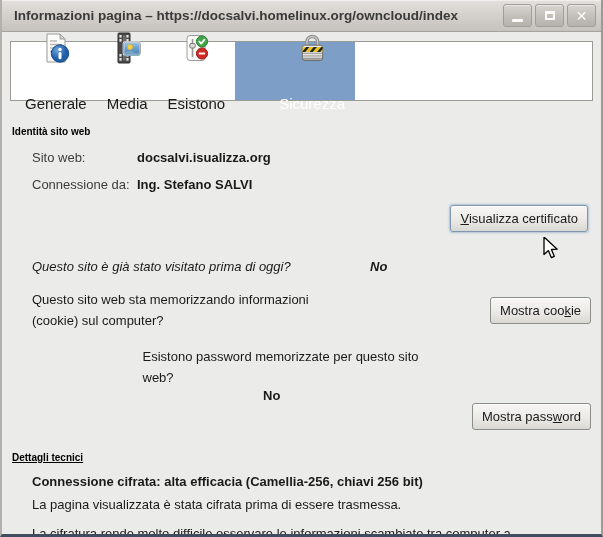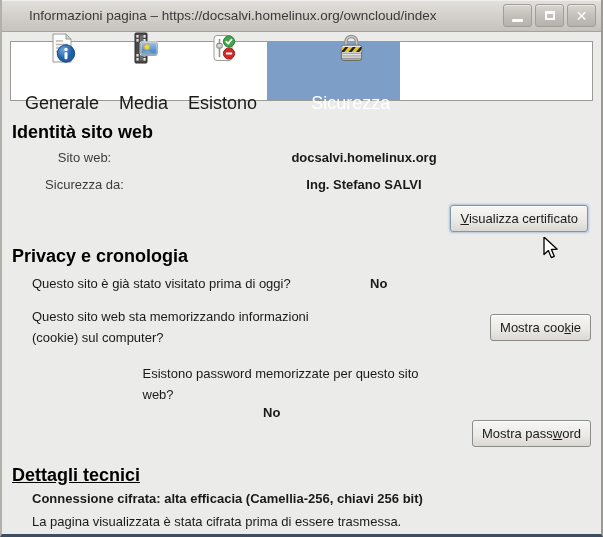--- a/index.html
+++ b/index.html
@@ -13,63 +13,63 @@
   }
   
   .titlebar{
     position:relative;height:32px;
     background:linear-gradient(#e3e1dd 0%,#d5d2cd 45%,#c6c3be 100%);
     border-bottom:1px solid #a5a29d;
     box-shadow:inset 0 1px 0 #efeeec;
   }
   .title{
     position:absolute;left:12px;right:116px;top:0;line-height:32px;
-    font-weight:normal;font-size:13.5px;color:#3a3a38;
-    white-space:nowrap;overflow:hidden;margin-left:15px;
+    font-weight:bold;font-size:13.5px;color:#3a3a38;
+    white-space:nowrap;overflow:hidden;
   }
   .win-buttons{position:absolute;right:5px;top:4px;display:flex;gap:3px;}
   .win-btn{
     width:29px;height:23px;border-radius:3px;border:1px solid #a09d98;
     background:linear-gradient(#d9d6d1 0%,#c4c1bc 50%,#b5b2ad 100%);
     box-shadow:inset 0 1px 0 #e9e7e4;
     display:flex;align-items:center;justify-content:center;cursor:default;
   }
   .glyph-min{width:11px;height:3px;background:#fcfcfc;margin-top:9px;border-radius:1px;}
   .glyph-max{width:10px;height:9px;border:2px solid #fcfcfc;border-top-width:3px;}
   .glyph-close{color:#fcfcfc;font-weight:bold;font-size:14px;line-height:1;}
   
   .toolbar{
     margin:9px 8px 0 8px;height:60px;background:#ffffff;
     border:1px solid #9c9a96;display:flex;align-items:stretch;padding:0 4px;
   }
   .tab{
     display:flex;flex-direction:column;align-items:center;justify-content:center;
     padding:3px 10px 2px;gap:1px;color:#1a1a1a;cursor:default;
   }
-  .tab .label{font-size:18px;line-height:15px;margin-top:31px;}
+  .tab .label{font-size:15px;line-height:15px;margin-top:31px;}
   .tab.selected{background:#7d9fc7;color:#ffffff;margin:0;padding-left:44px;}
   .tab svg{display:block;}
   
   .content{padding:23px 10px 0 10px;}
-  .section-title{font-weight:bold;font-size:18px;color:#000;line-height:16px;}
-  .id-row{display:flex;margin:9px 0 0 20px;line-height:17px;text-align:center;}
+  .section-title{font-weight:bold;font-size:10px;color:#000;line-height:16px;}
+  .id-row{display:flex;margin:9px 0 0 20px;line-height:17px;}
   .id-label{width:105px;color:#3c3c3c;flex:none;}
   .id-value{font-weight:bold;white-space:nowrap;overflow:hidden;flex:1;}
   .btn{
     border:1px solid #8b8d87;border-radius:3px;
     background:linear-gradient(#f7f6f4 0%,#eceae6 55%,#dbd8d3 100%);
     box-shadow:inset 0 1px 0 #ffffff;
     padding:5px 9px;font-size:13px;color:#1a1a1a;white-space:nowrap;
     font-family:inherit;cursor:default;
   }
   .btn.focused{border-color:#7d96b2;box-shadow:inset 0 1px 0 #ffffff,0 0 2px 1px rgba(125,159,199,.55);}
   .cert-row{display:flex;justify-content:flex-end;margin:12px 3px 0 0;}
   .privacy-title{margin-top:16px;}
   .p-row{display:flex;align-items:center;margin:10px 0 0 20px;}
-  .p-row.first{margin-top:9px;}
+  .p-row.first{margin-top:24px;font-style:italic;}
   .p-q{width:338px;flex:none;white-space:pre-line;line-height:21px;}
   .p-a{width:97px;flex:none;font-weight:bold;}
   .p-row .btn{margin-left:auto;}
   .tech-title{margin-top:20px;text-decoration:underline;}
   .tech-headline{font-weight:bold;margin:7px 0 0 20px;line-height:17px;}
   .tech-line{margin:6px 0 0 20px;line-height:17px;}
   .tech-para{margin:10px 8px 0 20px;line-height:22px;white-space:pre-line;}
   u{text-decoration:underline;}
   .cursor{position:absolute;left:541px;top:237px;pointer-events:none;}
 </style>
@@ -202,32 +202,31 @@
       <span class="label">Sicurezza</span>
     </div>
   </div>
 
   <div class="content">
 
     <div class="section-title">Identità sito web</div>
 
     <div class="id-row">
       <span class="id-label">Sito web:</span>
-      <span class="id-value">docsalvi.homelinux.org</span>
+      <span class="id-value">docsalvi.isualizza.org</span>
     </div>
     <div class="id-row" style="margin-top:10px;">
-      <span class="id-label">Sicurezza da:</span>
+      <span class="id-label">Connessione da:</span>
       <span class="id-value">Ing. Stefano SALVI</span>
     </div>
 
     <div class="cert-row">
       <button class="btn focused"><u>V</u>isualizza certificato</button>
     </div>
 
-    <div class="section-title privacy-title">Privacy e cronologia</div>
 
     <div class="p-row first">
       <span class="p-q">Questo sito è già stato visitato prima di oggi?</span>
       <span class="p-a">No</span>
     </div>
 
     <div class="p-row" style="margin-top:12px;">
       <span class="p-q">Questo sito web sta memorizzando informazioni
 (cookie) sul computer?</span>
       <button class="btn">Mostra coo<u>k</u>ie</button>

